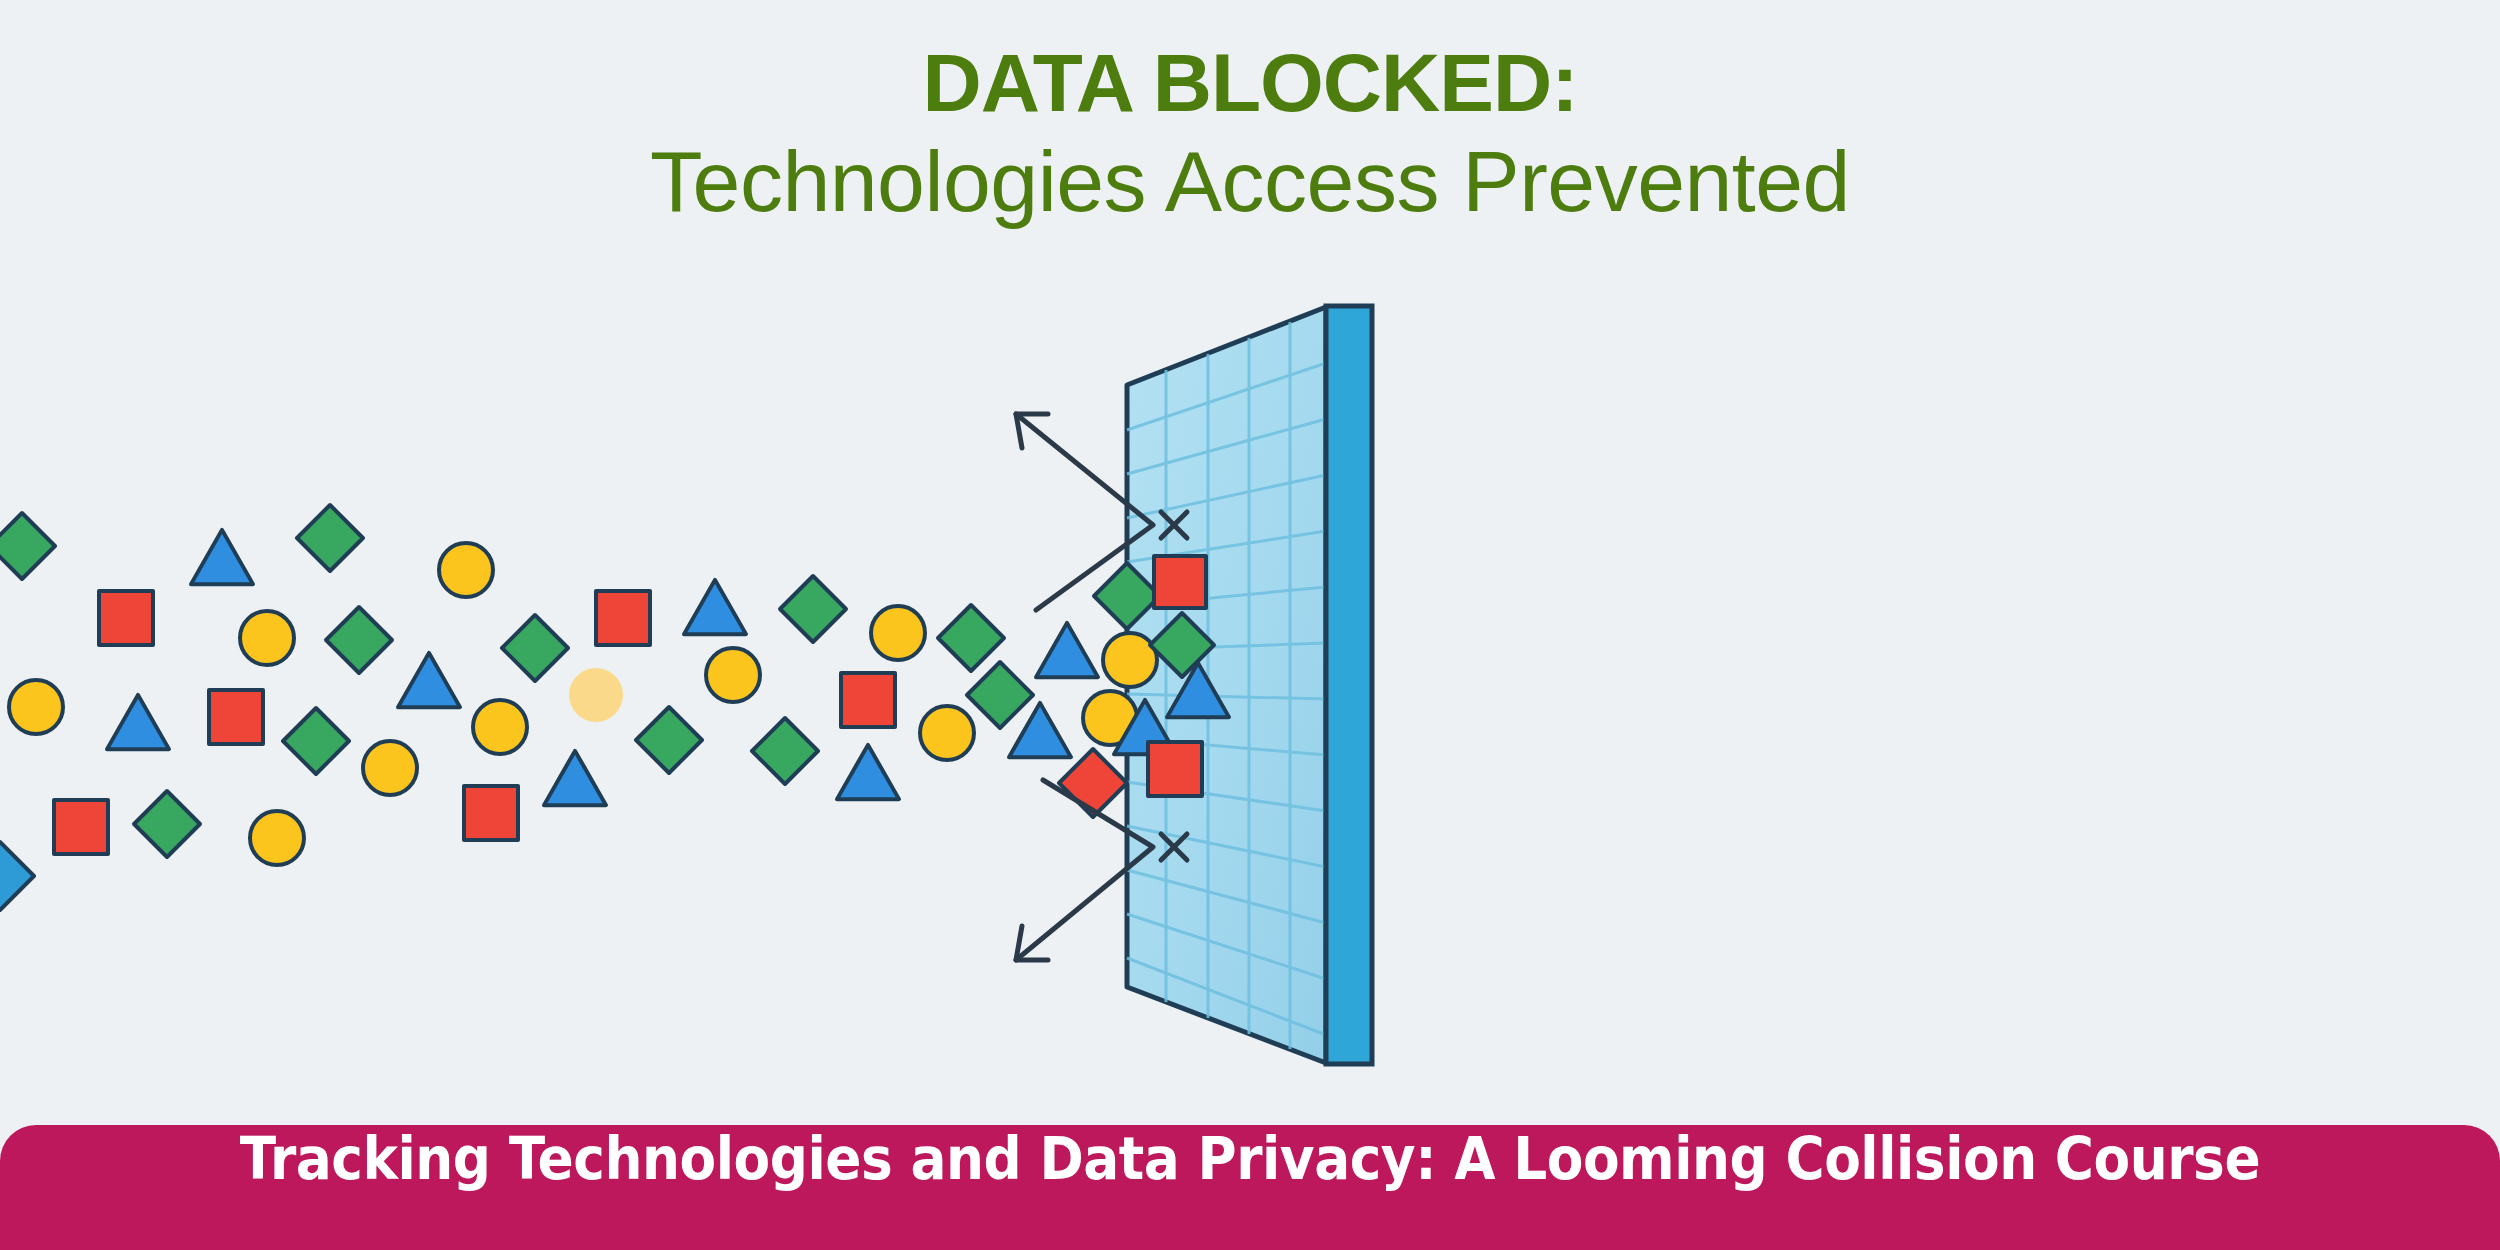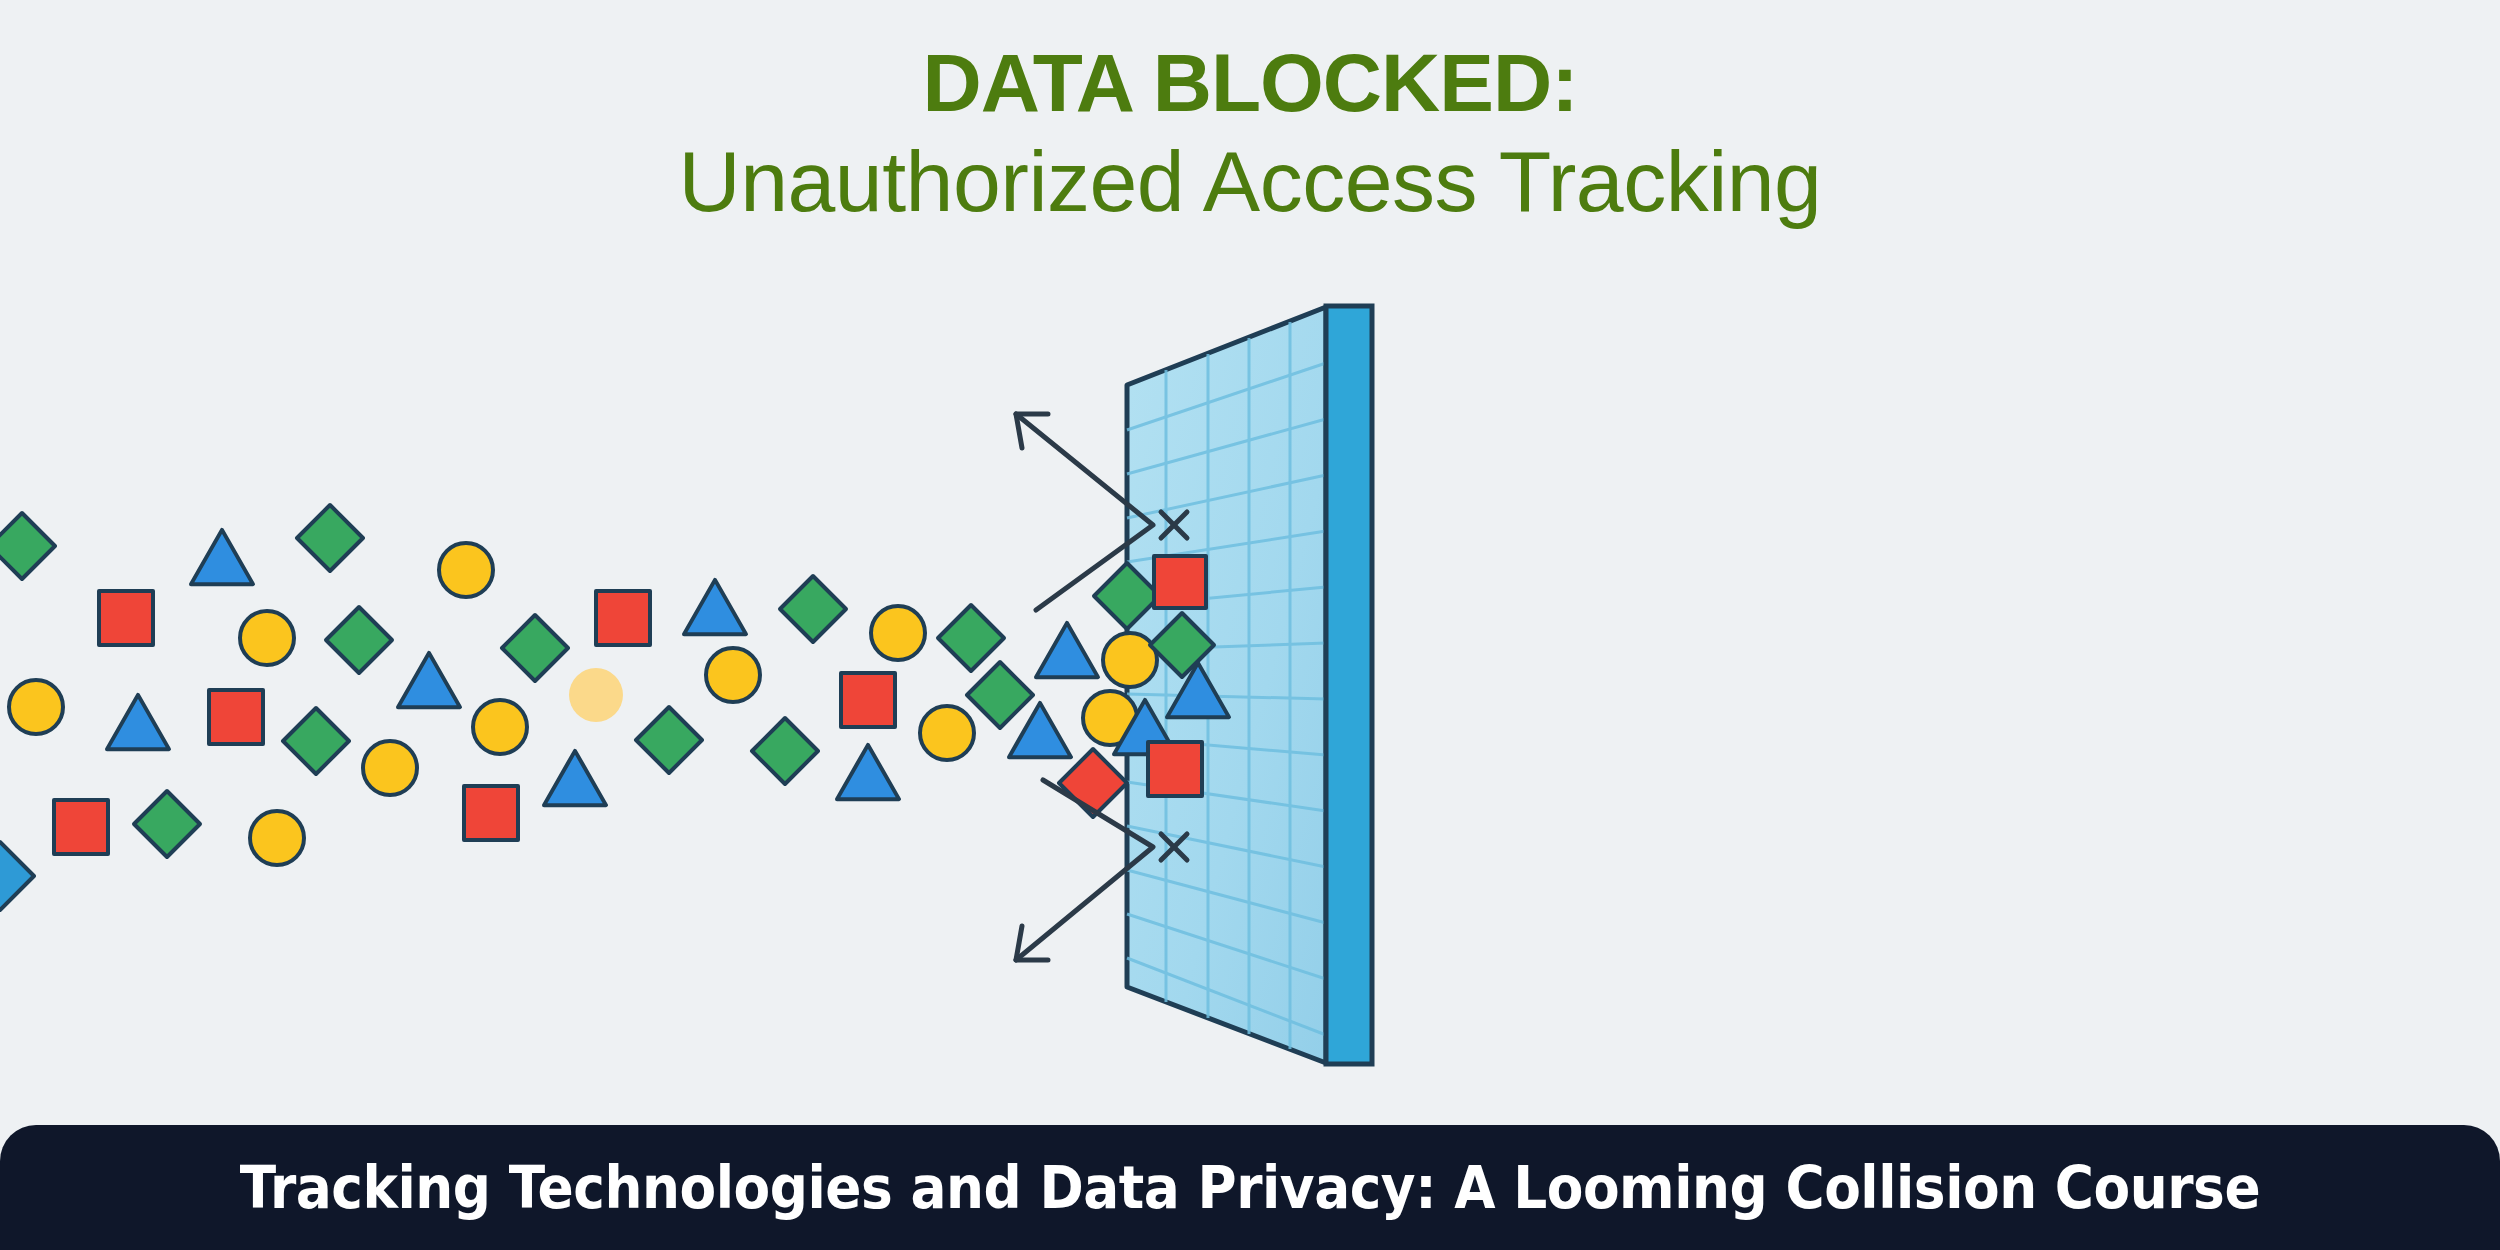--- a/index.html
+++ b/index.html
@@ -10,33 +10,33 @@
   }
   .title {
     position: absolute; left: 0; width: 2500px; text-align: center;
     color: #4d7c0f; margin: 0;
   }
   .title-main { top: 42px; font-size: 82px; font-weight: 700; letter-spacing: -1px; line-height: 1; }
   .title-sub { top: 138px; font-size: 86px; font-weight: 400; letter-spacing: -0.5px; line-height: 1; }
   .illustration { position: absolute; left: 0; top: 0; width: 2500px; height: 1125px; }
   .banner {
     position: absolute; left: 0; top: 1125px; width: 2500px; height: 125px;
-    background: #0f172a; border-radius: 36px 36px 0 0;
-    display: flex; align-items: center; justify-content: center;
+    background: #be185d; border-radius: 36px 36px 0 0;
+    display: flex; justify-content: center;
   }
   .banner-text {
     color: #ffffff; font-weight: 700; font-size: 58px; letter-spacing: -0.5px;
     font-family: "DejaVu Sans", sans-serif; transform: scaleX(0.92); white-space: nowrap;
   }
 </style>
 </head>
 <body>
 
 <h1 class="title title-main">DATA BLOCKED:</h1>
-<h2 class="title title-sub">Unauthorized Access Tracking</h2>
+<h2 class="title title-sub">Technologies Access Prevented</h2>
 
 <svg class="illustration" viewBox="0 0 2500 1125" width="2500" height="1125" xmlns="http://www.w3.org/2000/svg">
   <defs>
     <linearGradient id="frontGrad" x1="0" y1="0" x2="1" y2="1">
       <stop offset="0" stop-color="#b3e1f2"></stop>
       <stop offset="0.6" stop-color="#a2d8ee"></stop>
       <stop offset="1" stop-color="#93cfe9"></stop>
     </linearGradient>
   </defs>
 

